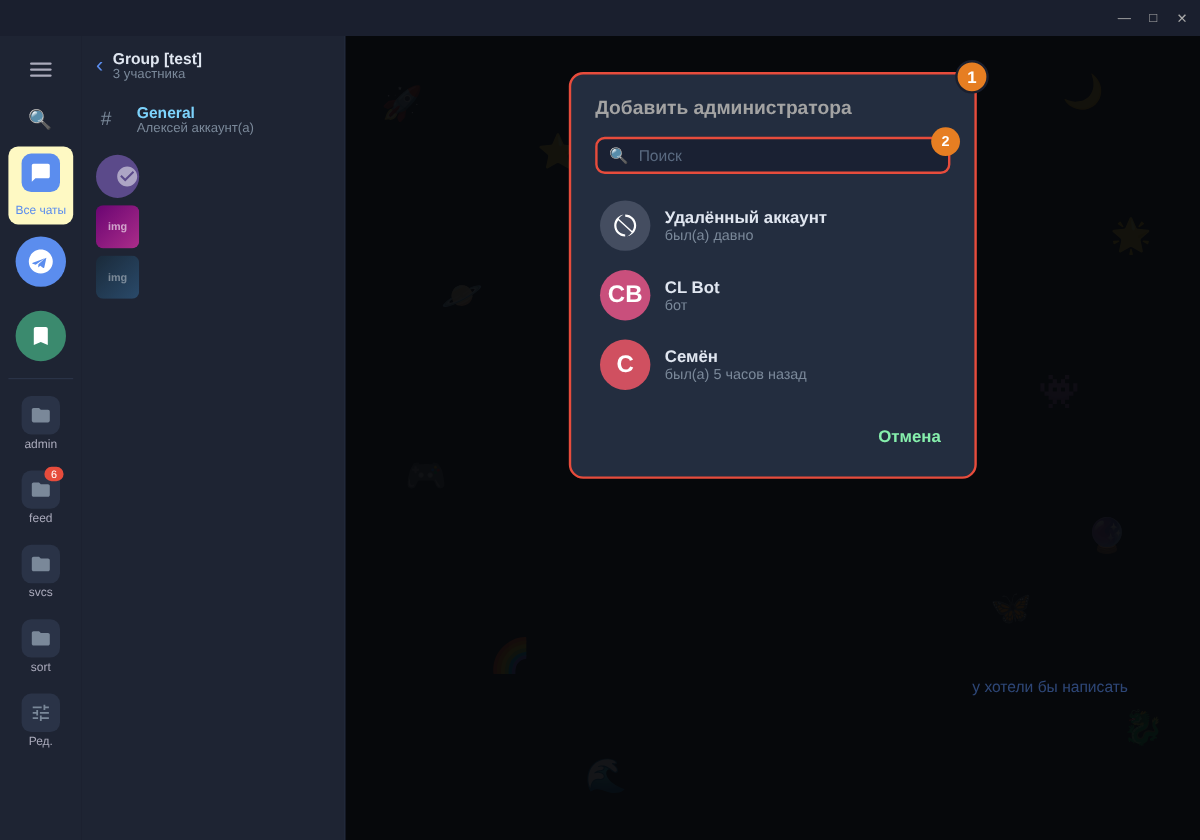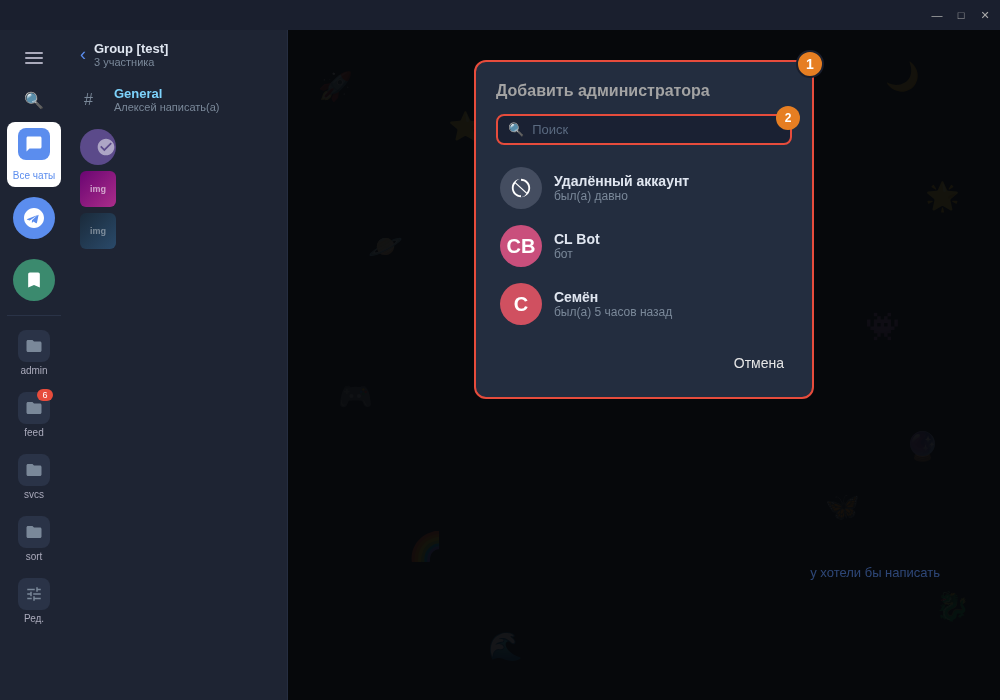--- a/index.html
+++ b/index.html
@@ -57,21 +57,21 @@
       width: 54px;
       display: flex;
       flex-direction: column;
       align-items: center;
       padding: 6px 4px;
       border-radius: 8px;
       cursor: pointer;
       gap: 3px;
     }
     .icon-sidebar-item.active {
-      background: #ffffff;
+      background: #fef9c3;
       gap: 10px;
     }
     .icon-sidebar-item .icon-wrap {
       width: 32px;
       height: 32px;
       display: flex;
       align-items: center;
       justify-content: center;
       border-radius: 8px;
     }
@@ -369,23 +369,23 @@
       color: #7a8899;
     }
 
     
     .modal-footer {
       margin-top: 16px;
       display: flex;
       justify-content: flex-end;
     }
     .cancel-btn {
-      color: #e5e5e5;
+      color: #86efac;
       font-size: 14px;
-      font-weight: 400;
+      font-weight: 700;
       background: none;
       border: none;
       cursor: pointer;
       padding: 6px 8px;
     }
 
     
     .window-controls {
       display: flex;
       align-items: center;
@@ -531,21 +531,21 @@
       <div class="chat-panel-title">
         <div class="group-name">Group [test]</div>
         <div class="member-count">3 участника</div>
       </div>
     </div>
 
     <div class="chat-item">
       <div class="chat-item-icon">#</div>
       <div class="chat-item-content">
         <div class="chat-item-name">General</div>
-        <div class="chat-item-sub">Алексей написать(а)</div>
+        <div class="chat-item-sub">Алексей аккаунт(а)</div>
       </div>
     </div>
 
     <div style="padding: 8px 12px; display: flex; flex-direction: column; gap: 6px;">
       <div style="display:flex;align-items:center;gap:8px;">
         <div class="mini-avatar" style="background:#5b4a8a;">
           <svg width="20" height="20" viewBox="0 0 24 24" fill="rgba(255,255,255,0.5)">
               <path d="M12 2C6.48 2 2 6.48 2 12s4.48 10 10 10 10-4.48 10-10S17.52 2 12 2zm-2 15l-5-5 1.41-1.41L10 14.17l7.59-7.59L19 8l-9 9z"></path>
             </svg>
         </div>

